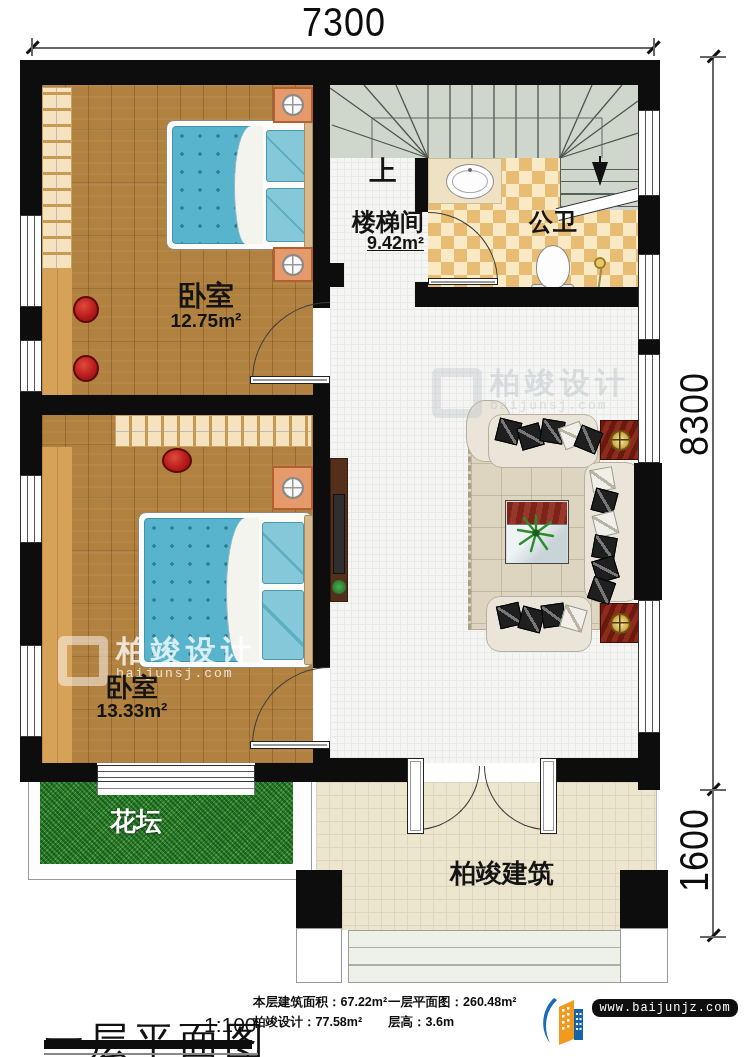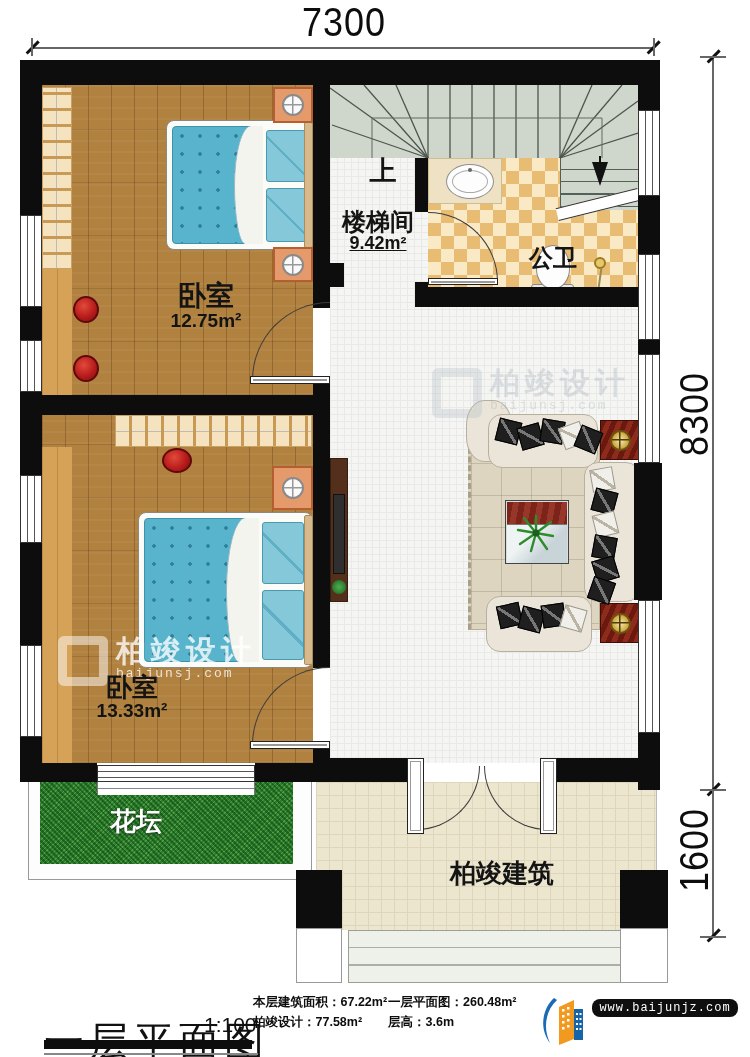--- a/index.html
+++ b/index.html
@@ -307,25 +307,25 @@
   </div>
 
   <div class="lbl" style="left:150px;top:282px;width:112px;font-size:28px;">
     <div>卧室</div>
     <div style="font-size:19px;">12.75m²</div>
   </div>
   <div class="lbl" style="left:76px;top:674px;width:112px;font-size:26px;">
     <div>卧室</div>
     <div style="font-size:19px;">13.33m²</div>
   </div>
-  <div class="lbl" style="left:332px;top:210px;width:92px;font-size:24px;">
+  <div class="lbl" style="left:332px;top:210px;width:92px;font-size:24px;text-align:right;">
     <div>楼梯间</div>
     <div style="font-size:18px;text-decoration:underline;">9.42m²</div>
   </div>
-  <div class="lbl" style="left:522px;top:210px;width:62px;font-size:24px;margin-top:36px;">公卫</div>
+  <div class="lbl" style="left:522px;top:210px;width:62px;font-size:24px;">公卫</div>
   <div class="lbl" style="left:366px;top:158px;width:34px;font-size:27px;">上</div>
   <div class="lblw" style="left:104px;top:804px;width:64px;font-size:26px;">花坛</div>
   <div class="lbl" style="left:444px;top:860px;width:116px;font-size:26px;">柏竣建筑</div>
 
   <div class="dimtxt" style="left:302px;top:2px;">7300</div>
   <div class="dline" style="left:32px;top:47px;width:622px;height:1.5px;"></div>
   <div class="tick" style="left:24px;top:46px;"></div>
   <div class="tick" style="left:645px;top:46px;"></div>
   <div class="dline" style="left:31px;top:38px;width:1.5px;height:18px;"></div>
   <div class="dline" style="left:653px;top:38px;width:1.5px;height:18px;"></div>

